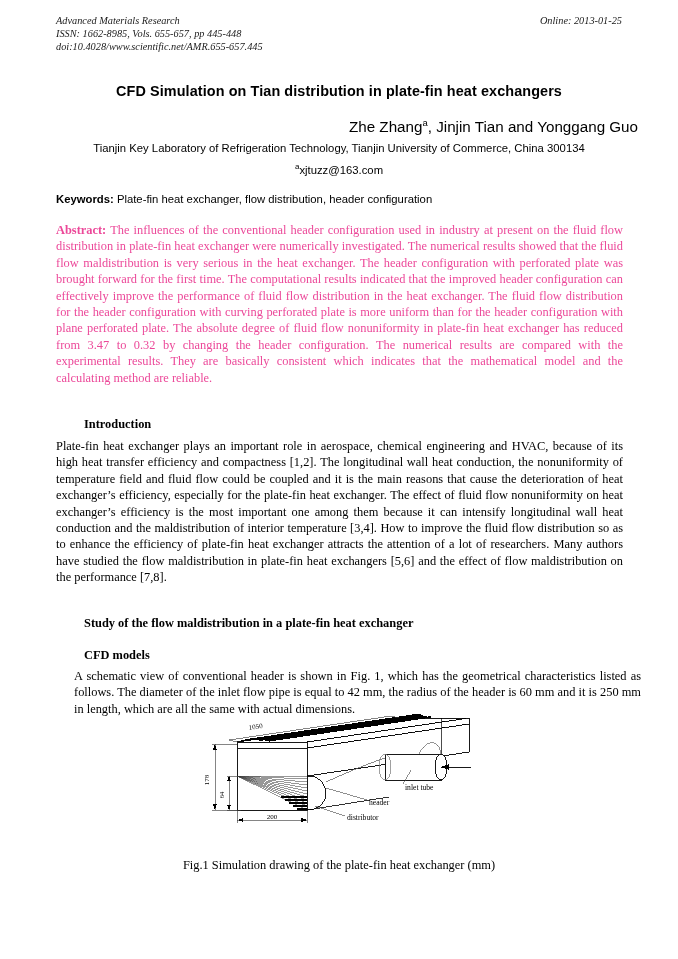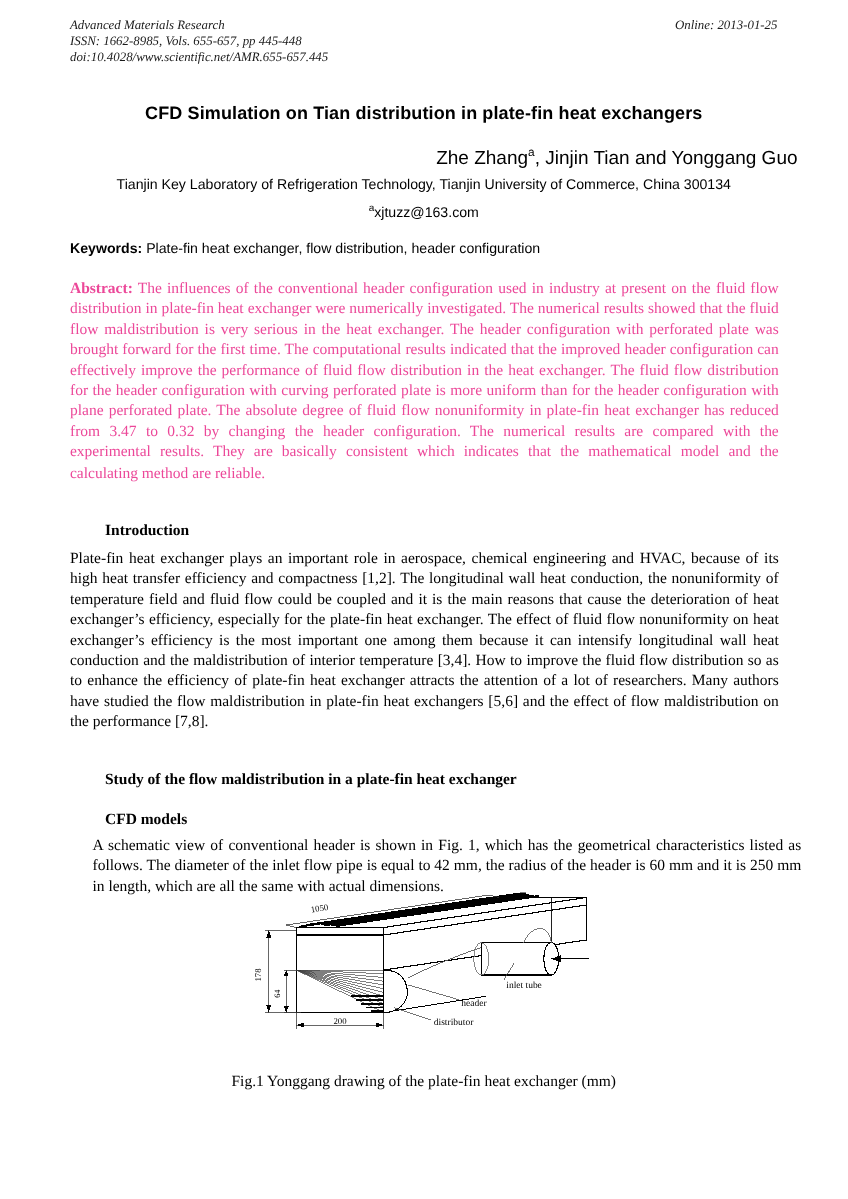--- a/index.html
+++ b/index.html
@@ -334,15 +334,15 @@
       <text x="83" y="105" font-family="Liberation Serif, DejaVu Serif, serif" font-size="7" fill="#000000" text-anchor="middle">200</text>
 
       <text x="216" y="76" font-family="Liberation Serif, DejaVu Serif, serif" font-size="7.6" fill="#000000">inlet tube</text>
 
       <text x="180" y="91" font-family="Liberation Serif, DejaVu Serif, serif" font-size="7.6" fill="#000000">header</text>
 
       <text x="158" y="106" font-family="Liberation Serif, DejaVu Serif, serif" font-size="7.6" fill="#000000">distributor</text>
     </svg>
   </div>
 
-  <div class="figure-caption">Fig.1  Yonggang drawing of the plate-fin heat exchanger (mm)</div>
+  <div class="figure-caption">Fig.1  Simulation drawing of the plate-fin heat exchanger (mm)</div>
 
 </div>
 
 </body></html>

